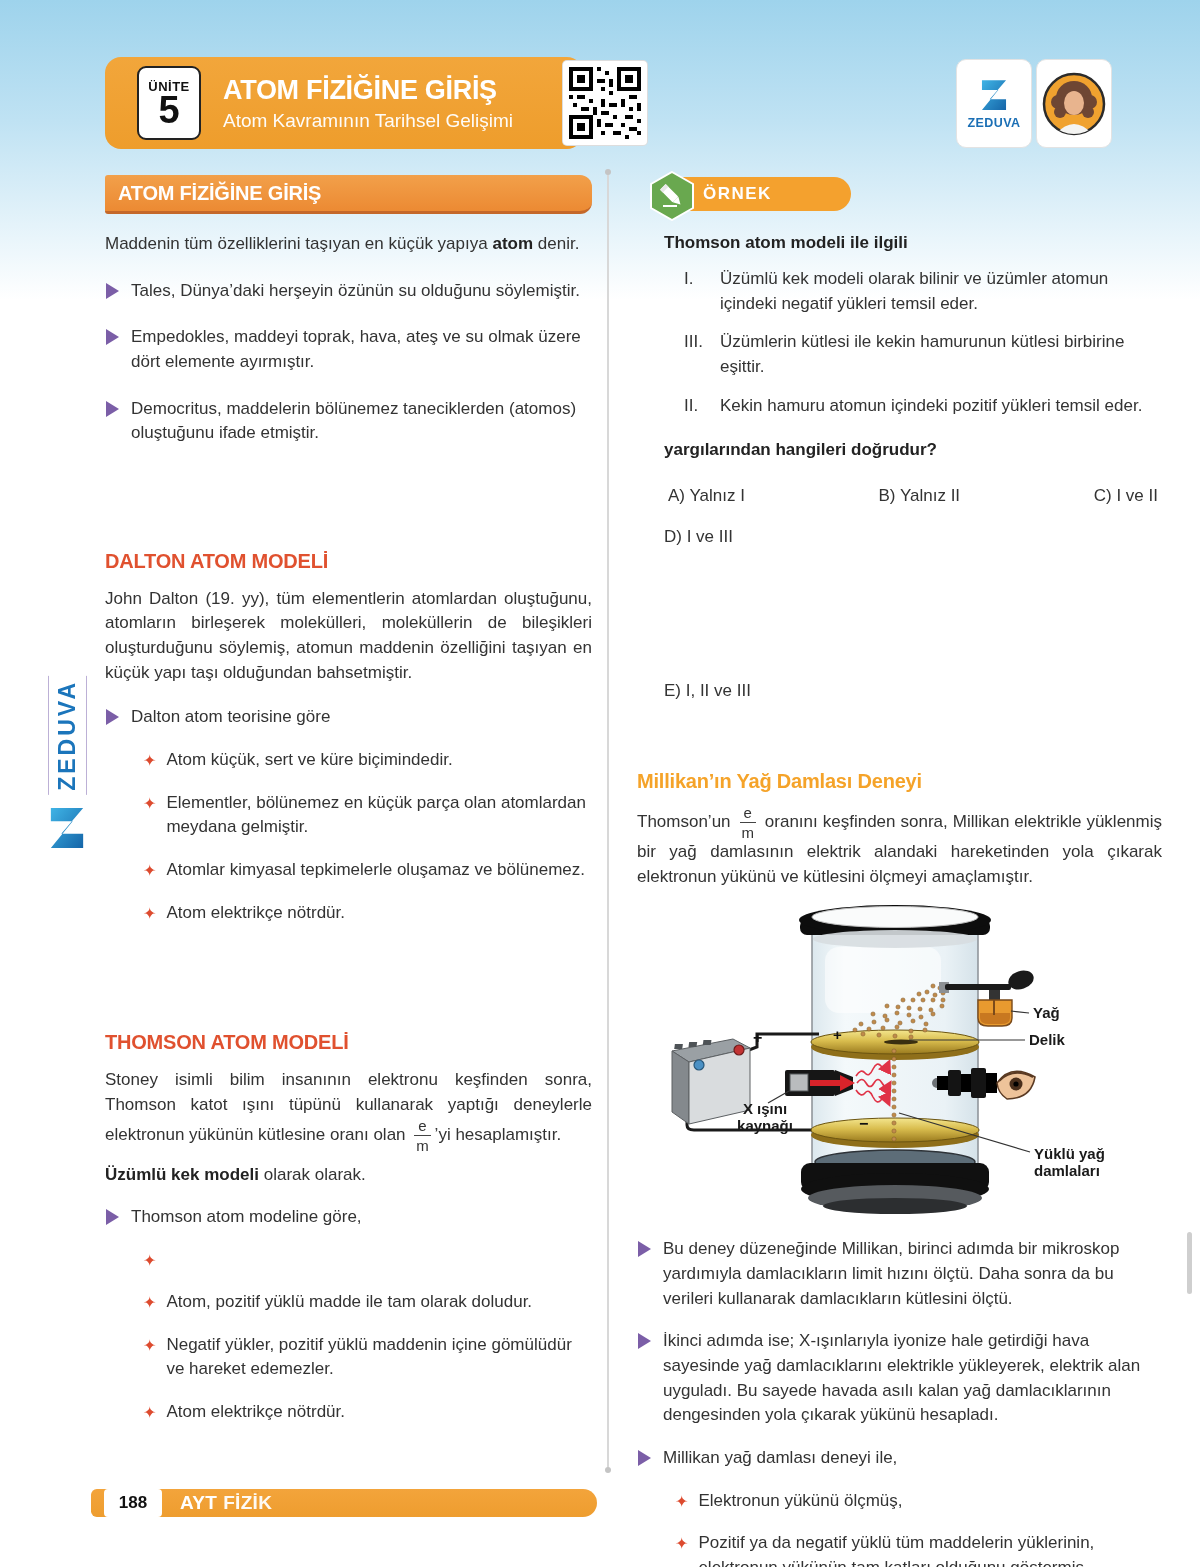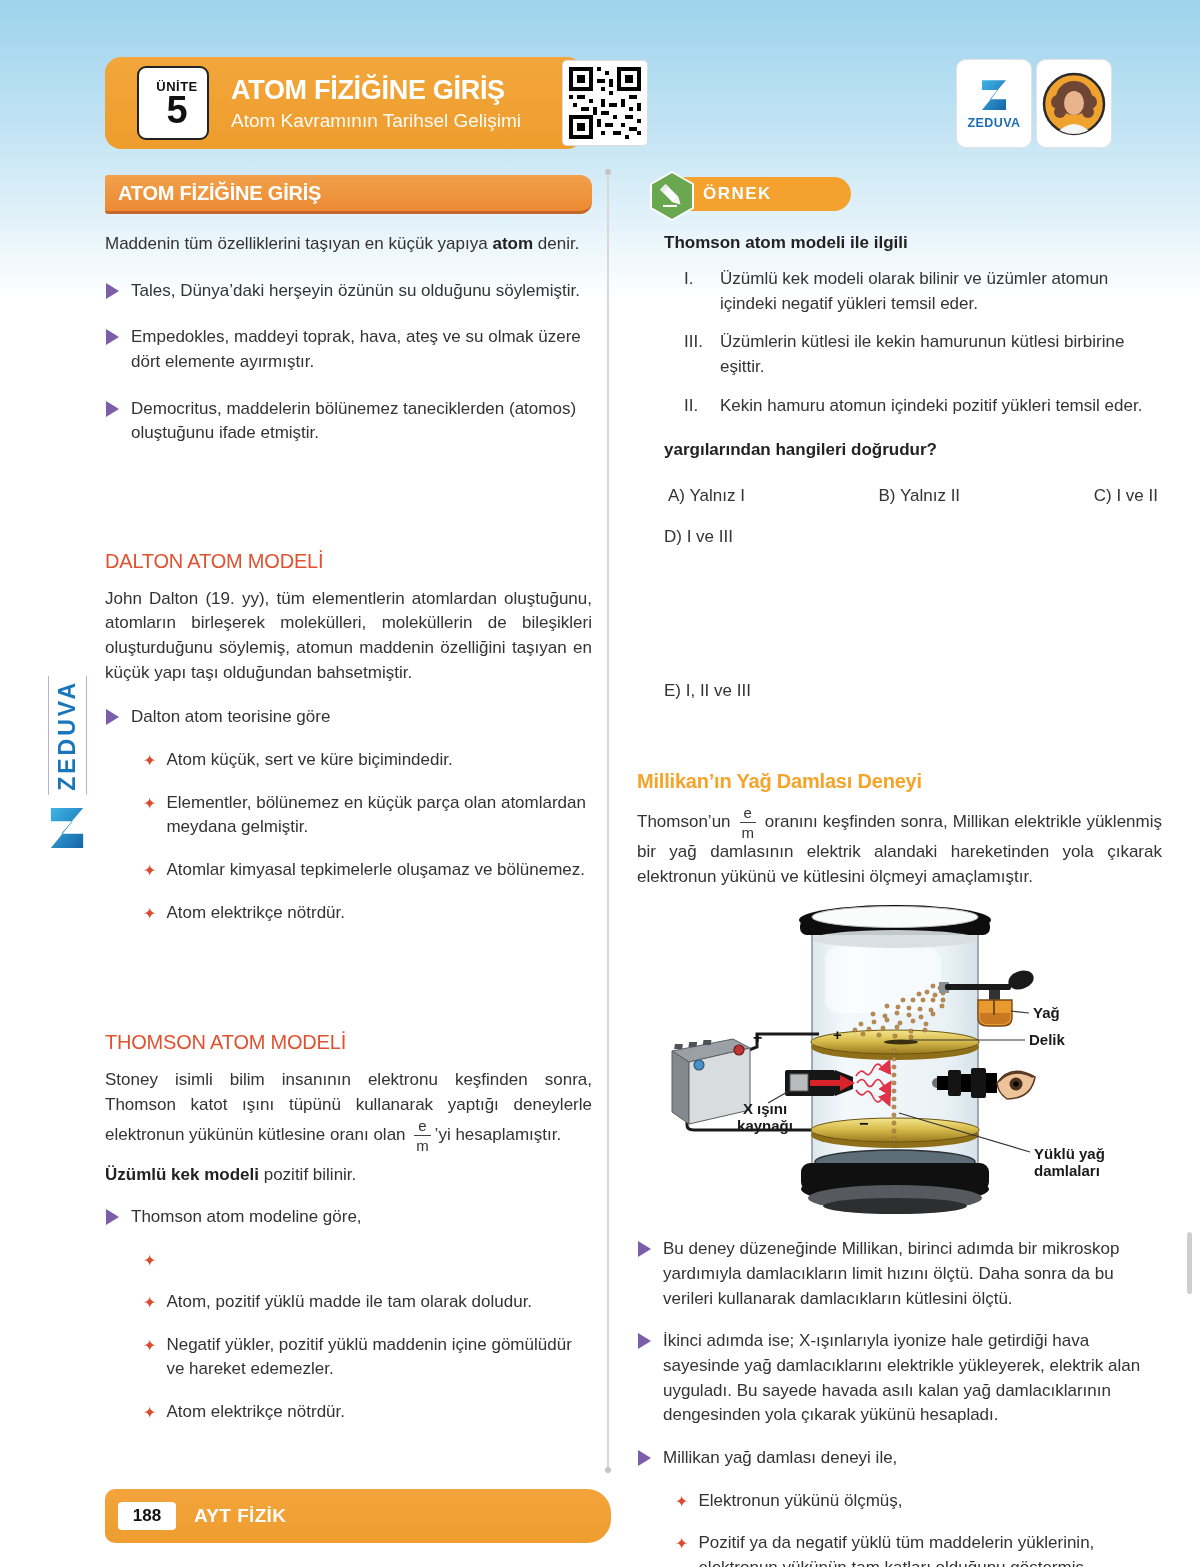--- a/index.html
+++ b/index.html
@@ -4,21 +4,21 @@
 <style>
   html,body{margin:0;padding:0;}
   body{font-family:"Liberation Sans", sans-serif; background:#fff;}
   .page{position:relative;width:1200px;height:1567px;background:#fff;overflow:hidden;}
   .sky{position:absolute;left:0;top:0;width:1200px;height:300px;
        background:linear-gradient(180deg,#9ed3ec 0%,#bfe2f3 40%,#ffffff 100%);}
   
   .unit-box{position:absolute;left:105px;top:57px;width:478px;height:92px;
       background:linear-gradient(180deg,#F2A63B,#EE9D2C);border-radius:16px;display:flex;align-items:center;}
   .unit-badge{width:60px;height:70px;background:#fff;border:2.5px solid #222;border-radius:9px;
-      margin-left:32px;display:flex;flex-direction:column;align-items:center;justify-content:center;padding-left:8px;}
+      margin-left:32px;display:flex;flex-direction:column;align-items:center;justify-content:center;}
   .unit-badge .ul{font-size:13px;font-weight:900;color:#111;letter-spacing:.5px;}
   .unit-badge .un{font-size:38px;font-weight:900;color:#111;line-height:.85;}
   .unit-titles{margin-left:22px;color:#fff;}
   .unit-titles .t1{font-size:27px;font-weight:900;letter-spacing:-.3px;}
   .unit-titles .t2{font-size:19px;font-weight:400;margin-top:4px;opacity:.97;}
   .qr{position:absolute;left:563px;top:61px;width:84px;height:84px;background:#fff;border-radius:4px;
       box-shadow:0 0 0 1px #ddd;display:flex;align-items:center;justify-content:center;}
   .brand-card{position:absolute;top:59px;width:74px;height:87px;background:#fff;border:1px solid #e3e3e3;
       border-radius:10px;display:flex;flex-direction:column;align-items:center;justify-content:center;gap:4px;}
   .brand-card.logo{left:956px;}
@@ -30,21 +30,21 @@
   .divider::before{top:-3px}.divider::after{bottom:-3px}
   .colL{position:absolute;left:105px;top:175px;width:487px;}
   .colR{position:absolute;left:637px;top:175px;width:525px;}
   .txt{font-size:17px;line-height:1.45;color:#333;}
   .just{text-align:justify;}
   b{color:#222;}
   
   .sec-bar{height:36px;background:linear-gradient(180deg,#F2A04A,#EC8A33);border-bottom:3px solid #C4682A;
       border-radius:3px 12px 12px 3px;display:flex;align-items:center;padding-left:13px;
       color:#fff;font-size:20px;font-weight:900;letter-spacing:-.2px;}
-  .red-head{font-size:20px;font-weight:400;color:#E0512F;letter-spacing:-.2px;}
+  .red-head{font-size:20px;font-weight:700;color:#E0512F;letter-spacing:-.2px;}
   .orange-head{font-size:20px;font-weight:900;color:#F5A329;letter-spacing:-.2px;}
   
   .bullet{display:flex;margin-top:22px;}
   .tri{width:0;height:0;border-left:13px solid #7B5EA7;border-top:8px solid transparent;
        border-bottom:8px solid transparent;margin:4px 12px 0 1px;flex:none;}
   .bullet .bt{flex:1;}
   .star-item{display:flex;margin-top:18px;padding-left:38px;}
   .star{color:#DD4B2F;font-size:16px;margin:1px 10px 0 0;flex:none;}
   .star-item .bt{flex:1;}
   
@@ -64,21 +64,21 @@
   .q-final{font-weight:800;color:#222;font-size:17px;margin-top:22px;}
   .opts1{display:flex;justify-content:space-between;margin-top:24px;padding:0 4px;}
   .opts2{display:flex;justify-content:center;gap:130px;margin-top:16px;flex-direction:column;}
   
   .diagram{margin-top:12px;}
   
   .side-brand{position:absolute;left:42px;top:676px;width:50px;display:flex;flex-direction:column;align-items:center;}
   .side-brand .vtext{writing-mode:vertical-rl;transform:rotate(180deg);font-size:23px;font-weight:900;color:#1B75BB;
       letter-spacing:3px;border-left:1px solid #bcb0d6;border-right:1px solid #bcb0d6;padding:4px 5px;}
   
-  .footer{position:absolute;left:105px;top:1489px;width:506px;height:54px;
+  .footer{position:absolute;left:91px;top:1489px;width:506px;height:28px;
       background:linear-gradient(180deg,#F3A43B,#EE9D2F);border-radius:10px 24px 24px 10px;display:flex;align-items:center;}
   .pageno{width:58px;height:28px;background:#fff;border-radius:4px;margin-left:13px;
       display:flex;align-items:center;justify-content:center;font-weight:900;font-size:17px;color:#111;}
   .ftitle{margin-left:18px;color:#fff;font-size:19px;letter-spacing:.3px;}
   .ftitle .fb{font-weight:900;}
   .ftitle .fr{font-weight:600;opacity:.95;margin-left:6px;}
   .scrollhint{position:absolute;left:1187px;top:1232px;width:5px;height:62px;background:#cfcfcf;border-radius:3px;}
   sup{font-size:12px;}
 </style>
 </head>
@@ -208,21 +208,21 @@
       <span class="star">✦</span>
       <span class="bt">Atomlar kimyasal tepkimelerle oluşamaz ve bölünemez.</span>
     </div>
     <div class="star-item txt">
       <span class="star">✦</span>
       <span class="bt">Atom elektrikçe nötrdür.</span>
     </div>
 
     <div class="red-head" style="margin-top:106px">THOMSON ATOM MODELİ</div>
     <p class="txt just" style="margin:14px 0 0"><span>Stoney isimli bilim insanının elektronu keşfinden sonra, Thomson katot ışını tüpünü kullanarak yaptığı deneylerle elektronun yükünün kütlesine oranı olan </span><span class="frac"><span class="num">e</span><span class="den">m</span></span><span>’yi hesaplamıştır.</span></p>
-    <p class="txt" style="margin:10px 0 0"><b>Üzümlü kek modeli</b><span> pozitif bilinir.</span></p>
+    <p class="txt" style="margin:10px 0 0"><b>Üzümlü kek modeli</b><span> olarak olarak.</span></p>
     <div class="bullet txt" style="margin-top:18px">
       <span class="tri"></span>
       <span class="bt">Thomson atom modeline göre,</span>
     </div>
     <div class="star-item txt">
       <span class="star">✦</span>
     </div>
     <div class="star-item txt">
       <span class="star">✦</span>
       <span class="bt">Atom, pozitif yüklü madde ile tam olarak doludur.</span>

